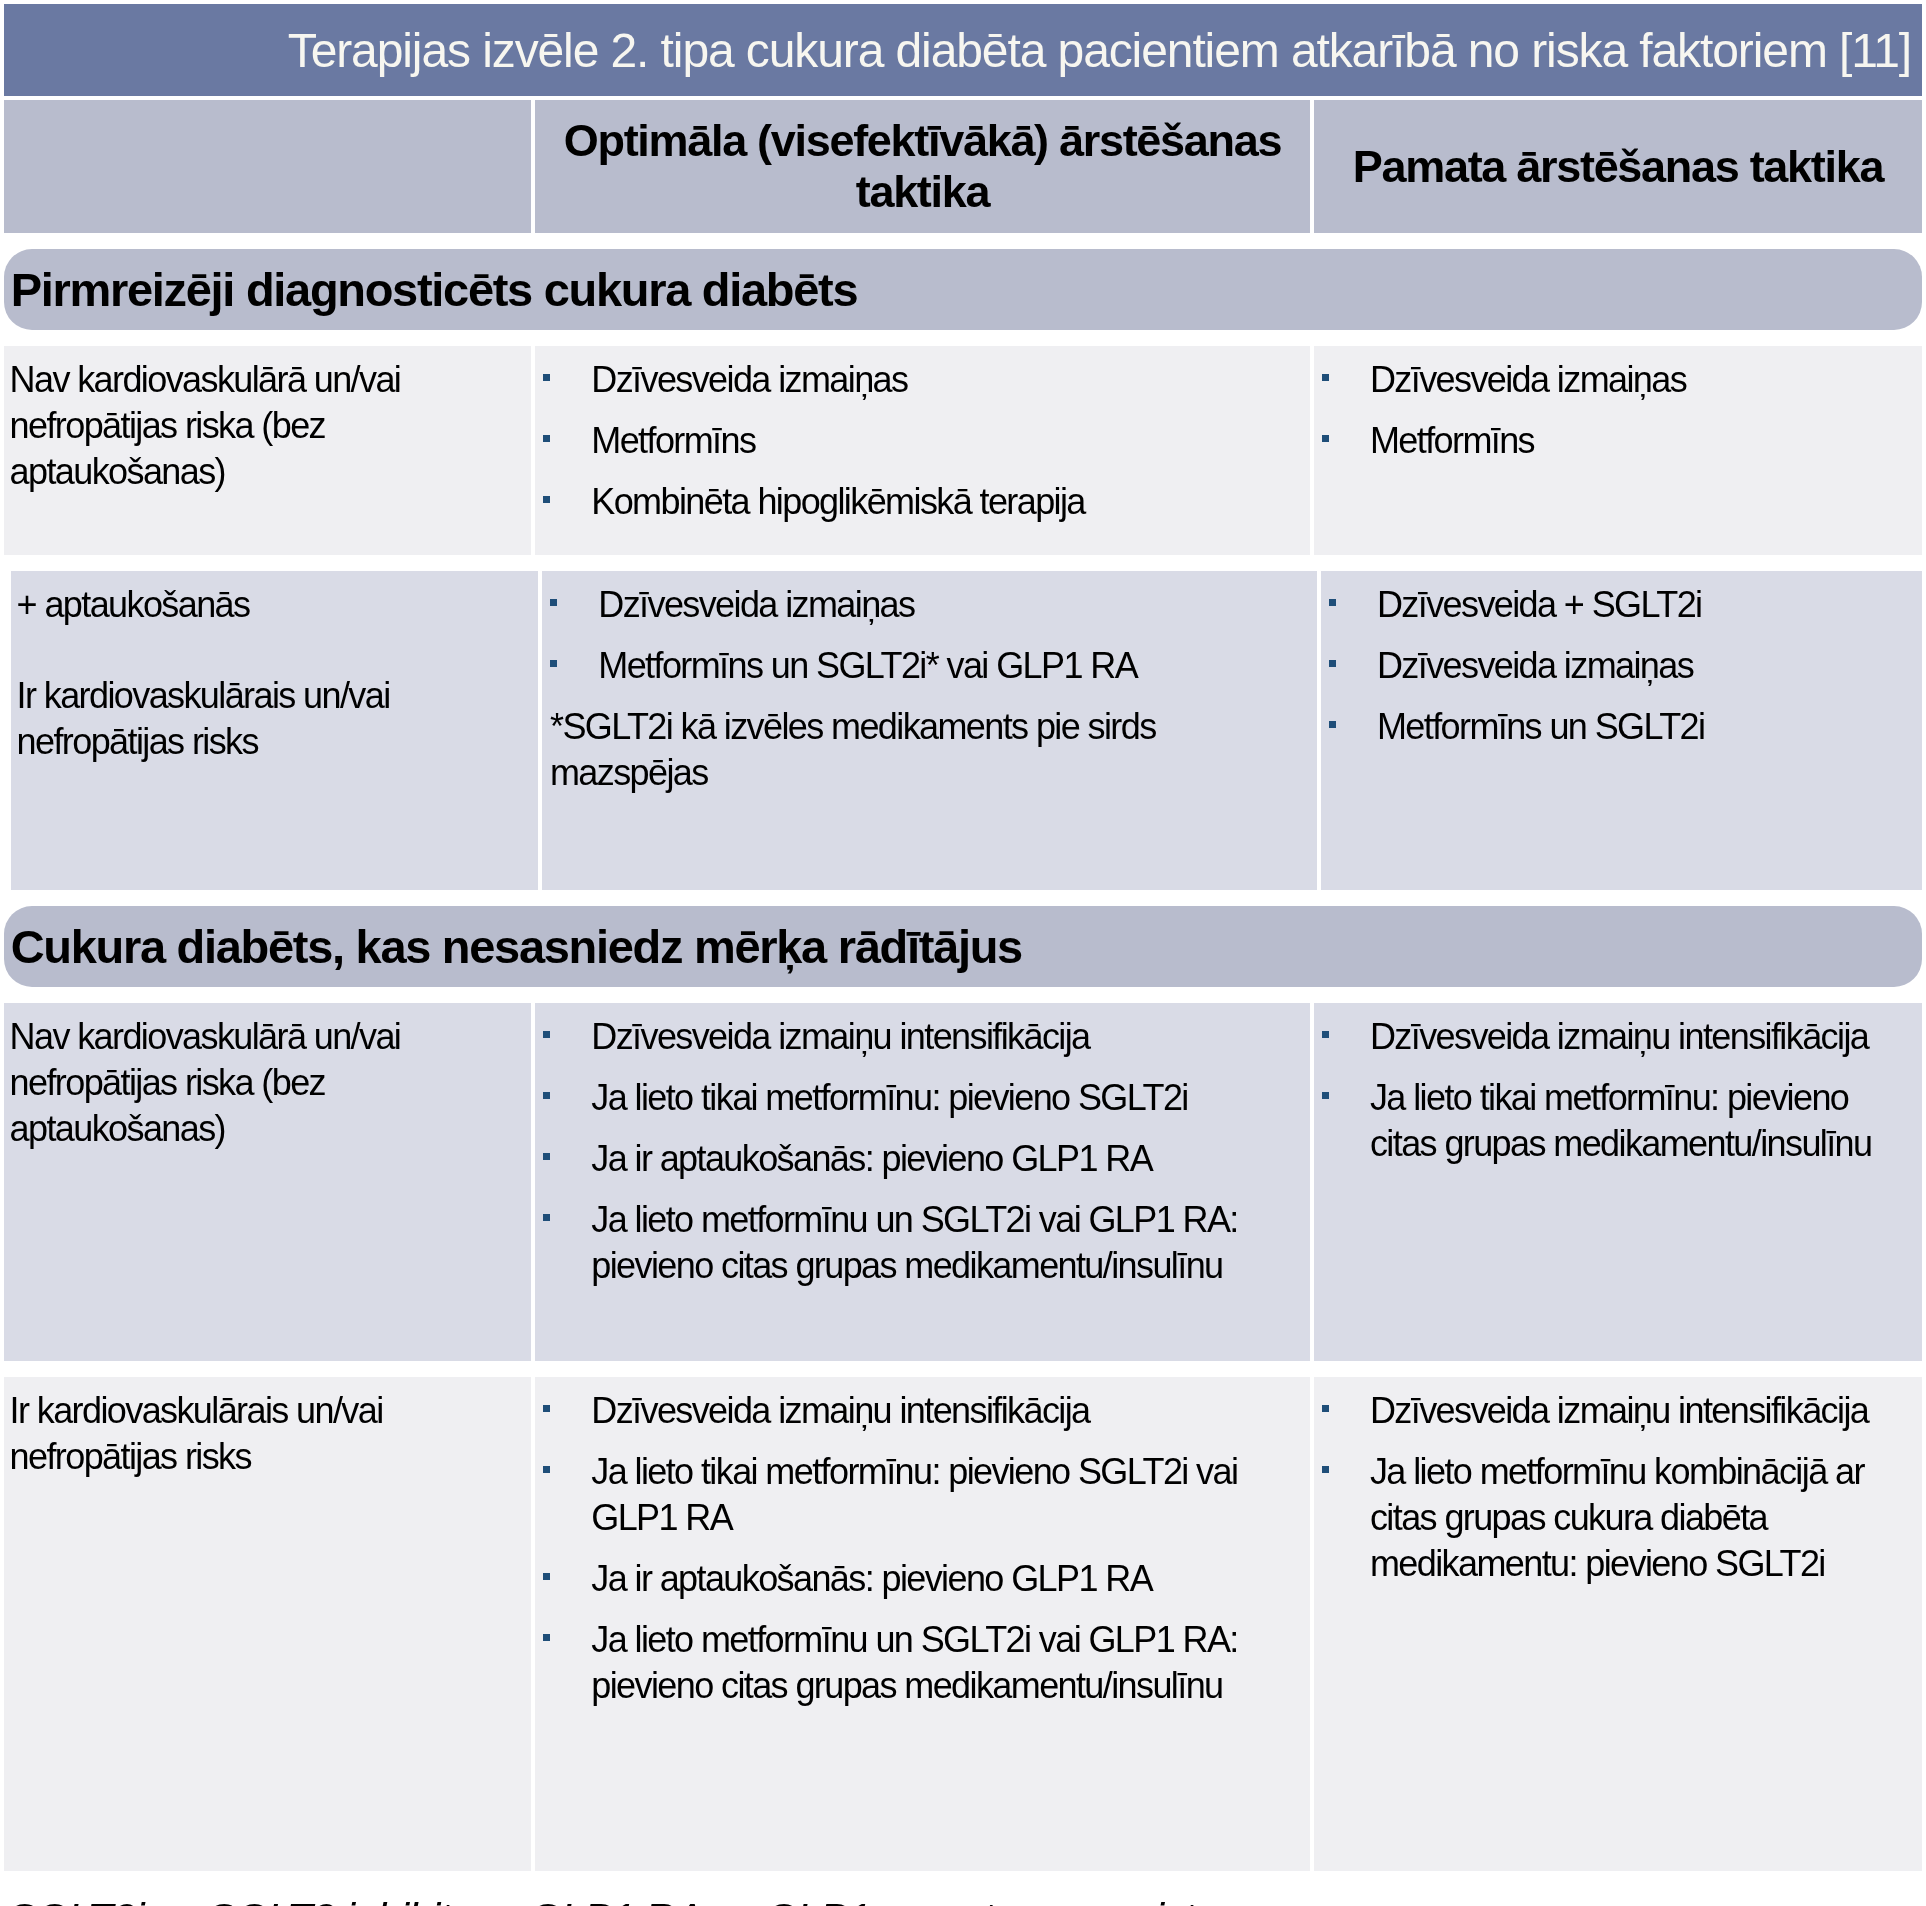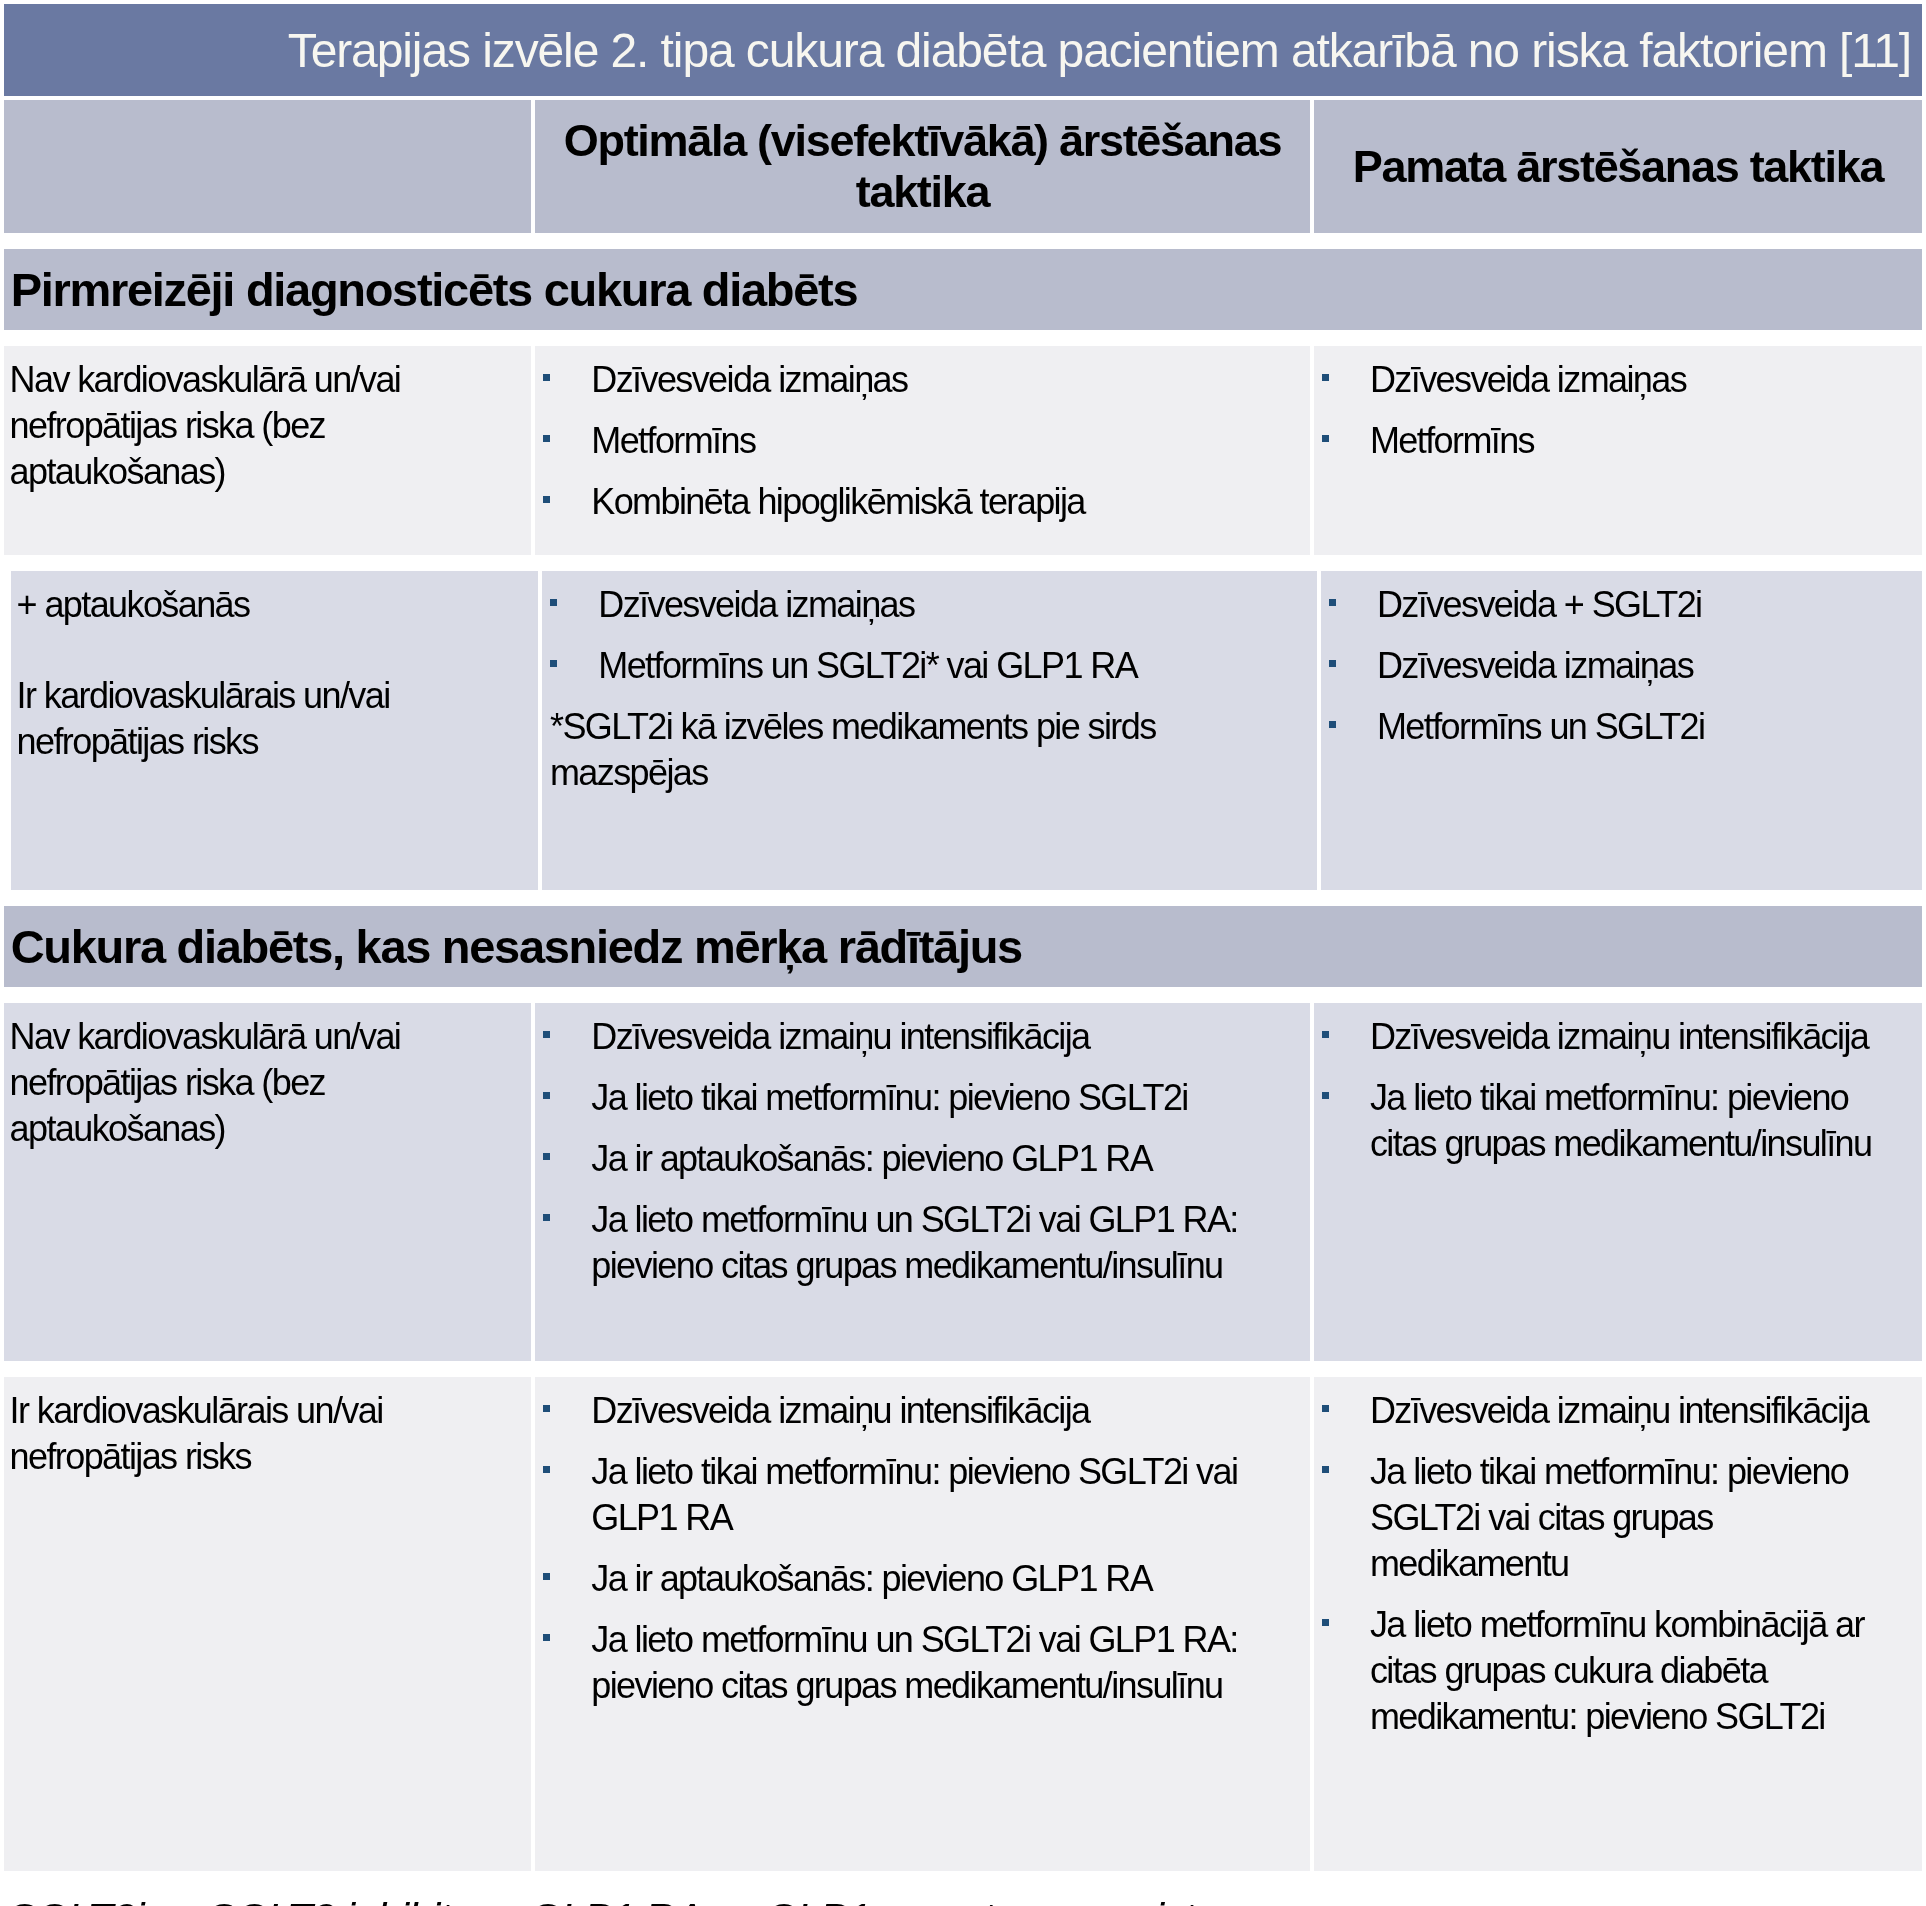--- a/index.html
+++ b/index.html
@@ -75,20 +75,21 @@
   }
   .section-header{
     background:var(--section-bg);
     font-weight:700;
     font-size:47px;
     letter-spacing:-1.3px;
     min-height:81px;
     display:flex;
     align-items:center;
     padding:5.3px 8px 5.3px 6.4px;
+    border-radius:28px;
   }
   .row.light .cell{background:var(--row-light);}
   .row.lavender .cell{background:var(--row-lavender);}
   .row-1{min-height:209px;}
   .row-2{min-height:319px;margin-left:7px;}
   .row-3{min-height:358px;}
   .row-4{min-height:494px;}
   .label-cell p{margin:0;}
   .label-cell p + p{margin-top:1.25em;}
   ul.items{
@@ -222,21 +223,20 @@
         <ul class="items">
           <li><span class="bullet"></span><span class="li-text">Dzīvesveida izmaiņu intensifikācija</span></li>
           <li><span class="bullet"></span><span class="li-text">Ja lieto tikai metformīnu: pievieno SGLT2i vai GLP1 RA</span></li>
           <li><span class="bullet"></span><span class="li-text">Ja ir aptaukošanās: pievieno GLP1 RA</span></li>
           <li><span class="bullet"></span><span class="li-text">Ja lieto metformīnu un SGLT2i vai GLP1 RA: pievieno citas grupas medikamentu/insulīnu</span></li>
         </ul>
       </div>
       <div class="cell">
         <ul class="items">
           <li><span class="bullet"></span><span class="li-text">Dzīvesveida izmaiņu intensifikācija</span></li>
-          <li><span class="bullet"></span><span class="li-text">Ja lieto tikai metformīnu: pievieno SGLT2i vai citas grupas medikamentu</span></li>
           <li><span class="bullet"></span><span class="li-text">Ja lieto metformīnu kombinācijā ar citas grupas cukura diabēta medikamentu: pievieno SGLT2i</span></li>
         </ul>
       </div>
     </div>
 
   </div>
 
   <div class="footnote">
     <span>SGLT2i — SGLT2 inhibitors; GLP1 RA — GLP1 receptoru agonists</span>
   </div>

